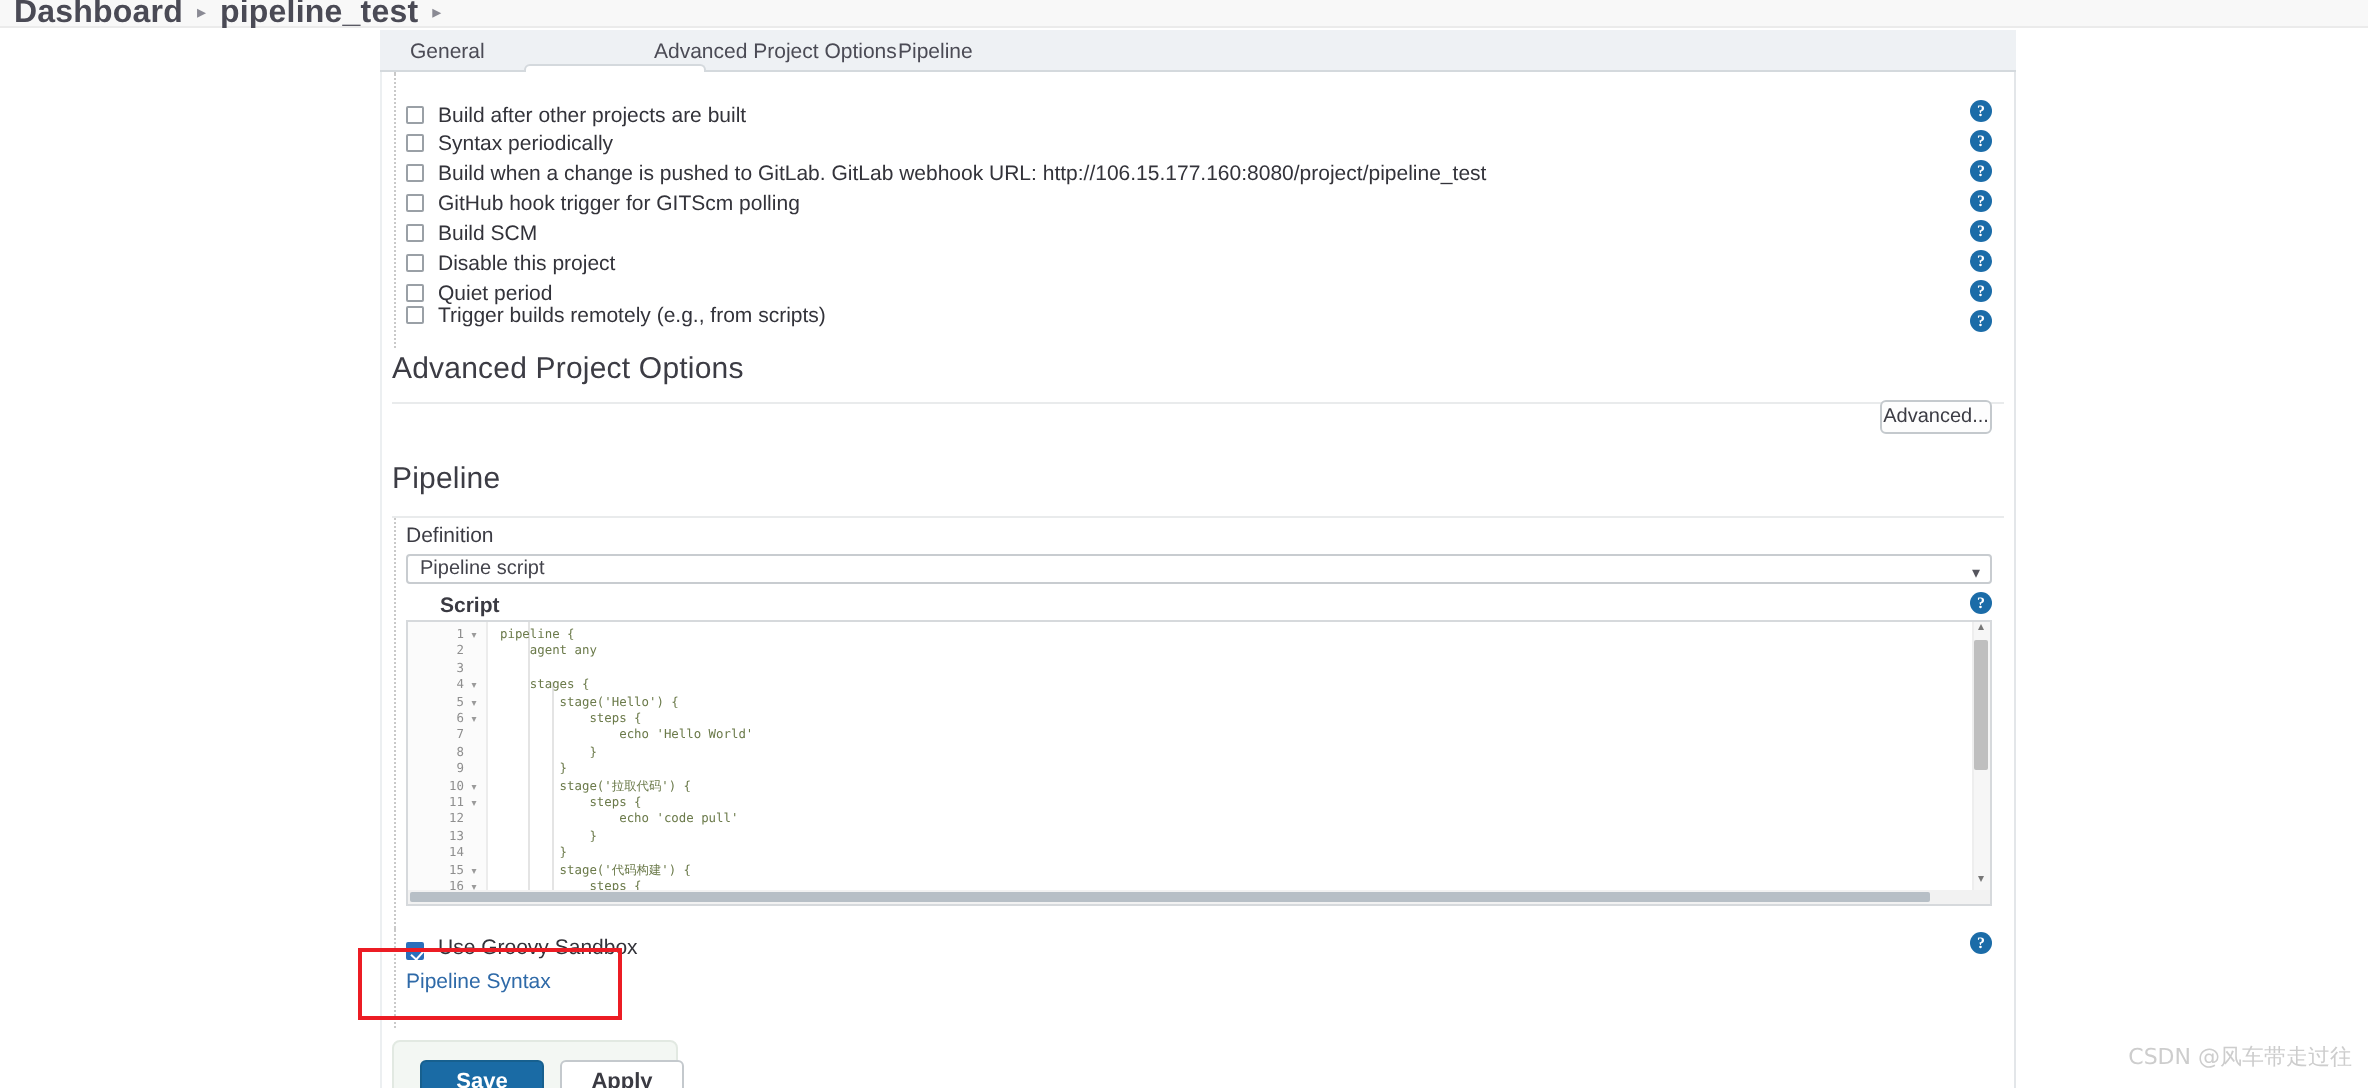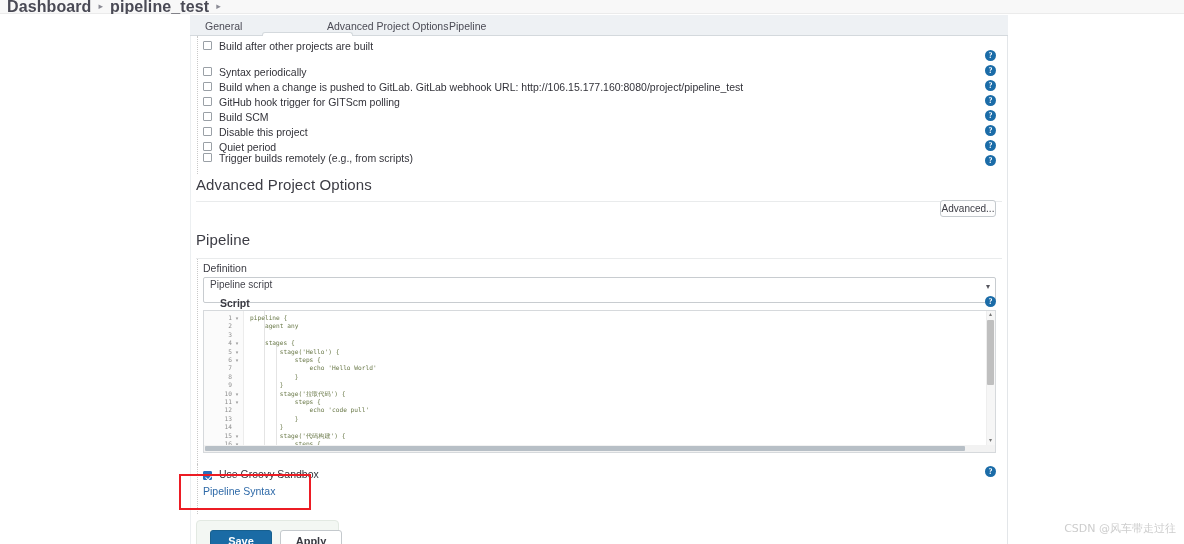--- a/index.html
+++ b/index.html
@@ -180,21 +180,21 @@
   .field-label {
     position: absolute;
     left: 12px;
     font-size: 10.5px;
     color: #3c3c44;
   }
   #definition-select {
     position: absolute;
     left: 12px;
     width: 793px;
-    height: 26px;
+    height: 15px;
     border: 1px solid #c8ccd0;
     border-radius: 2px;
     background: #ffffff;
     font-size: 10px;
     color: #44444c;
     padding-left: 6px;
     line-height: 13px;
   }
   #definition-select .caret {
     position: absolute;
@@ -379,21 +379,21 @@
     <div class="tab" style="left:128px;">Advanced Project Options</div>
     <div class="tab" style="left:250px;">Pipeline</div>
   </div>
 
   <div id="form-area">
 
     <div class="rail" style="top:0px;  height:138px;"></div>
     <div class="rail" style="top:222px; height:218px;"></div>
     <div class="rail" style="top:428px; height:50px;"></div>
 
-    <div class="cb-row" style="top:2px;justify-content:center;">
+    <div class="cb-row" style="top:14px;justify-content:center;">
       <span class="cbox"></span>
       <span class="cb-label">Build after other projects are built</span>
     </div>
     <div class="help-icon" style="top:14px;">?</div>
 
     <div class="cb-row" style="top:28px;">
       <span class="cbox"></span>
       <span class="cb-label">Syntax periodically</span>
     </div>
     <div class="help-icon" style="top:29px;">?</div>

